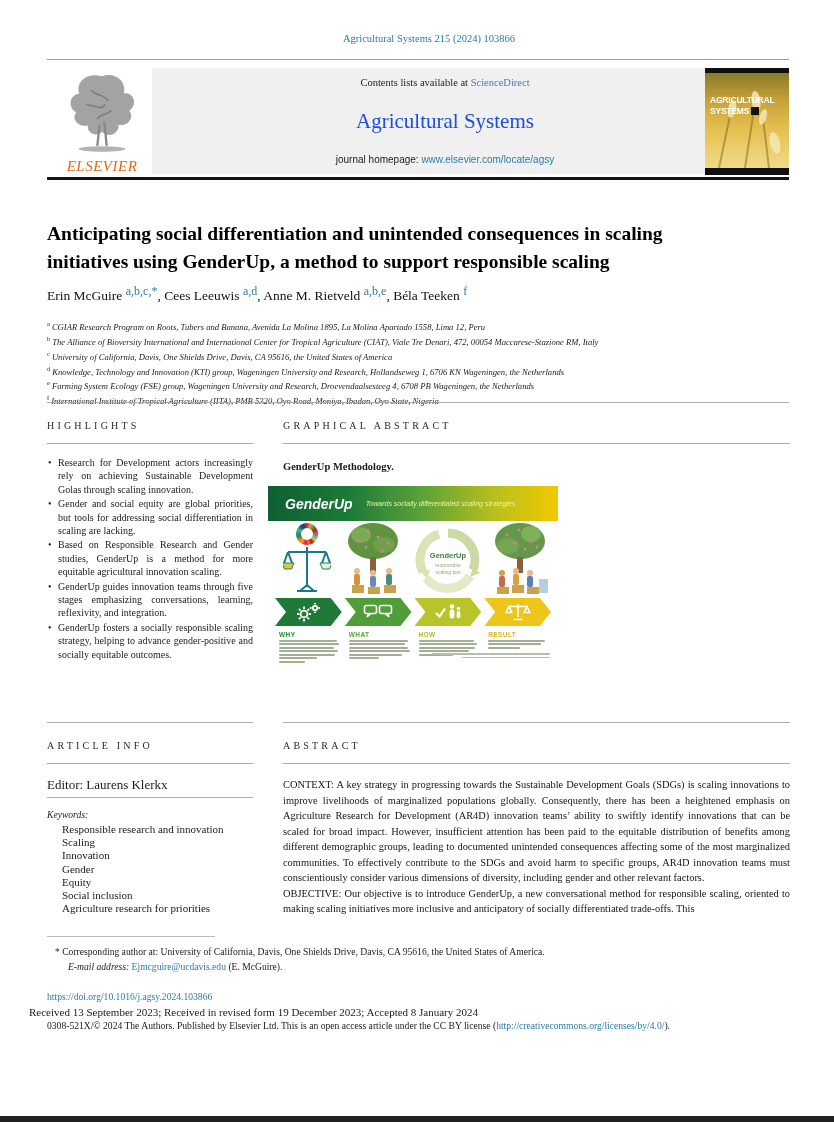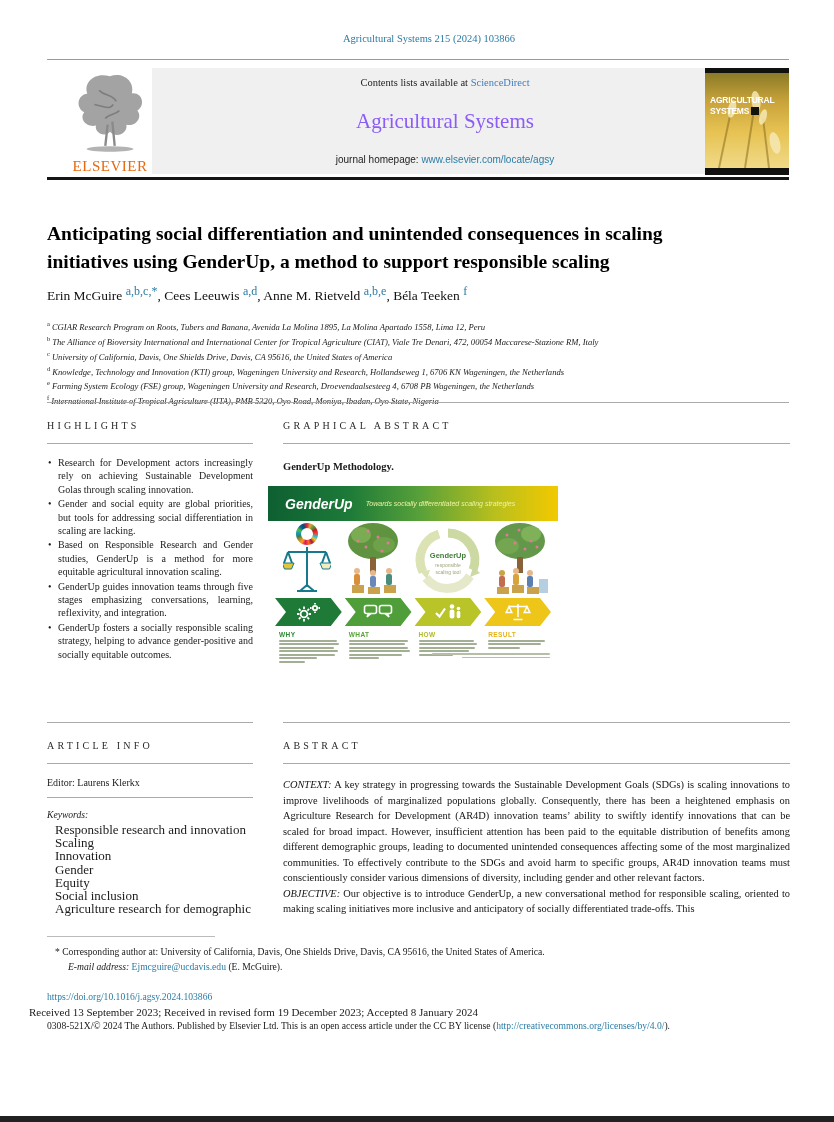--- a/index.html
+++ b/index.html
@@ -9,27 +9,27 @@
   .link{color:#2a7ca5;}
   .sd-link{color:#3d7dbf;}
 
   
   .citation{position:absolute;top:33px;left:0;width:834px;text-align:center;
             font-size:10.5px;color:#2a7ca5;padding-left:12px;}
   .rule-top{position:absolute;top:59px;left:47px;width:742px;height:1px;background:#9a9a9a;}
 
   
   .banner{position:absolute;top:68px;left:47px;width:742px;height:108px;}
-  .els-block{position:absolute;left:12px;top:2px;width:102px;height:106px;text-align:center;}
+  .els-block{position:absolute;left:4px;top:2px;width:102px;height:106px;text-align:center;font-style:italic;}
   .els-word{font-size:15px;letter-spacing:.5px;color:#e8680e;margin-top:-2px;}
   .gray-box{position:absolute;left:105px;top:0;width:586px;height:106px;background:#f0f0f0;
             display:flex;flex-direction:column;justify-content:space-between;
             text-align:center;padding:9px 0;box-sizing:border-box;}
   .contents-line{font-size:10.5px;color:#222;}
-  .journal-name{font-size:21px;color:#8b5cf6;}
+  .journal-name{font-size:21px;color:#1d4ed8;}
   .homepage-line{font-family:"Liberation Sans",sans-serif;font-size:10px;color:#222;}
   .cover{position:absolute;right:0;top:0;width:84px;height:107px;background:#d9b44a;overflow:hidden;}
   .cover-bar-top{position:absolute;top:0;left:0;width:100%;height:5px;background:#10100e;}
   .cover-bar-bot{position:absolute;bottom:0;left:0;width:100%;height:7px;background:#10100e;}
   .cover-body{position:absolute;top:5px;left:0;width:100%;height:95px;
               background:linear-gradient(180deg,#8a7a28 0%,#c9a33a 30%,#e7c253 62%,#f0da88 100%);}
   .cover-title{position:absolute;top:22px;left:5px;color:#fff;
                font-family:"Liberation Sans",sans-serif;font-weight:bold;
                font-size:8.5px;line-height:10.5px;letter-spacing:-.2px;}
   .cover-sq{display:inline-block;width:8px;height:8px;background:#14140f;vertical-align:-1px;margin-left:2px;}
@@ -80,28 +80,28 @@
   .ga-label-col{flex:1;}
   .ga-step-label{font-family:"Liberation Sans",sans-serif;font-weight:bold;font-size:6.5px;
                  letter-spacing:.4px;margin:2px 0 2px 4px;}
   .lb1{color:#2f8a35;} .lb2{color:#58a038;} .lb3{color:#aeb92a;} .lb4{color:#e3b31c;}
   .bars{margin-left:4px;}
   .bar{height:1.6px;background:#a2af94;margin-bottom:1.9px;border-radius:1px;}
   .ga-credit{position:absolute;right:8px;bottom:3px;width:120px;}
   .ga-credit .bar{background:#b5bfa8;margin-left:auto;}
 
   
-  .editor{position:absolute;top:777px;left:47px;font-size:10px;}
+  .editor{position:absolute;top:777px;left:47px;font-size:13px;}
   .kw-label{position:absolute;top:809px;left:47px;font-size:9.6px;font-style:italic;}
-  .kw-list{position:absolute;top:823px;left:55px;width:206px;font-size:13px;line-height:13.2px;}
+  .kw-list{position:absolute;top:823px;left:62px;width:206px;font-size:11px;line-height:13.2px;}
 
   
   .abstract{position:absolute;top:777px;left:283px;width:507px;font-size:10.4px;
             line-height:15.5px;text-align:justify;color:#141414;}
-  .abstract .lead{font-style:italic;}
+  .abstract .lead{}
 
   
   .fn-rule{position:absolute;top:936px;left:47px;width:168px;height:1px;background:#bbb;}
   .fn1{position:absolute;top:946px;left:55px;width:730px;font-size:9.6px;}
   .fn2{position:absolute;top:961px;left:68px;width:720px;font-size:9.6px;}
   .fn2 .em-label{font-style:italic;}
   .doi{position:absolute;top:991px;left:47px;font-size:9.6px;}
   .received{position:absolute;top:1006px;left:29px;font-size:11px;}
   .copyright{position:absolute;top:1020px;left:47px;width:760px;font-size:9.6px;}
   .bottom-bar{position:absolute;top:1116px;left:0;width:834px;height:6px;background:#212121;}
@@ -396,21 +396,21 @@
   <div class="editor">Editor: Laurens Klerkx</div>
   <div class="secrule" style="top:797px;left:47px;width:206px"></div>
   <div class="kw-label">Keywords:</div>
   <div class="kw-list">
     <div>Responsible research and innovation</div>
     <div>Scaling</div>
     <div>Innovation</div>
     <div>Gender</div>
     <div>Equity</div>
     <div>Social inclusion</div>
-    <div>Agriculture research for demographic</div>
+    <div>Agriculture research for priorities</div>
   </div>
 
   <div class="abstract">
     <div>
       <span class="lead">CONTEXT:</span>
       <span>A key strategy in progressing towards the Sustainable Development Goals (SDGs) is scaling innovations to improve livelihoods of marginalized populations globally. Consequently, there has been a heightened emphasis on Agriculture Research for Development (AR4D) innovation teams’ ability to swiftly identify innovations that can be scaled for broad impact. However, insufficient attention has been paid to the equitable distribution of benefits among different demographic groups, leading to documented unintended consequences affecting some of the most marginalized communities. To effectively contribute to the SDGs and avoid harm to specific groups, AR4D innovation teams must conscientiously consider various dimensions of diversity, including gender and other relevant factors.</span>
     </div>
     <div>
       <span class="lead">OBJECTIVE:</span>
       <span>Our objective is to introduce GenderUp, a new conversational method for responsible scaling, oriented to making scaling initiatives more inclusive and anticipatory of socially differentiated trade-offs. This</span>

